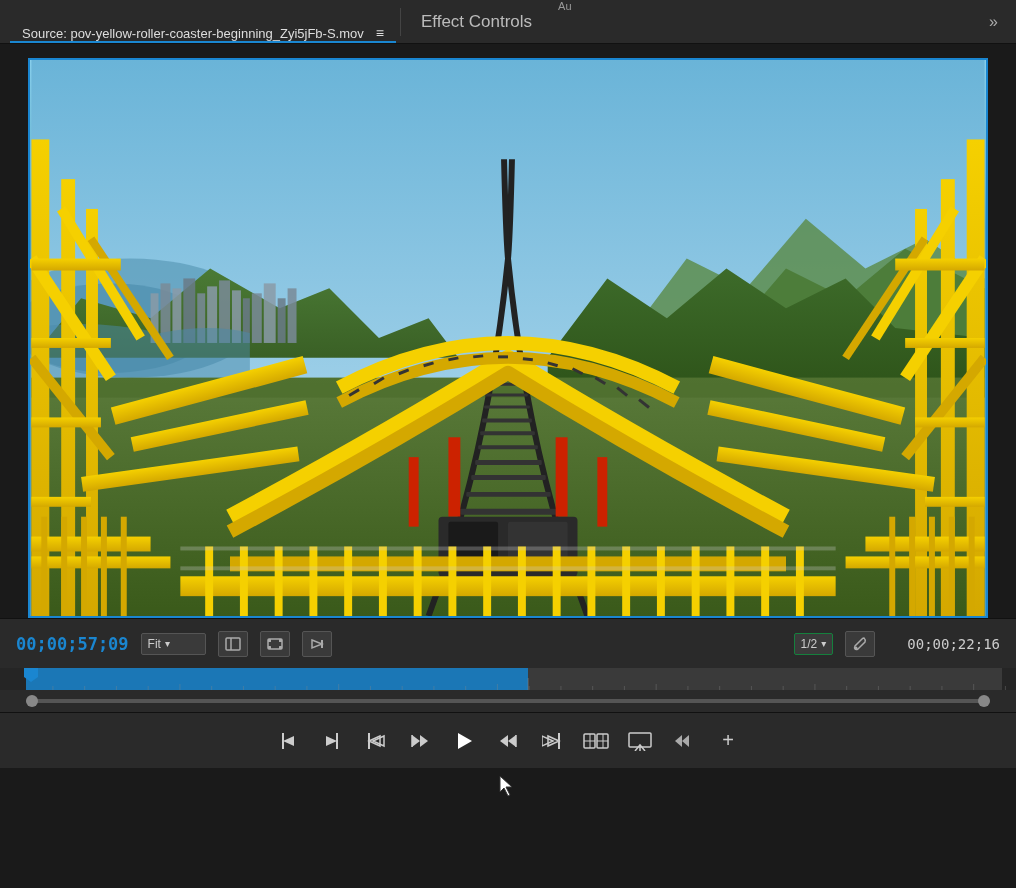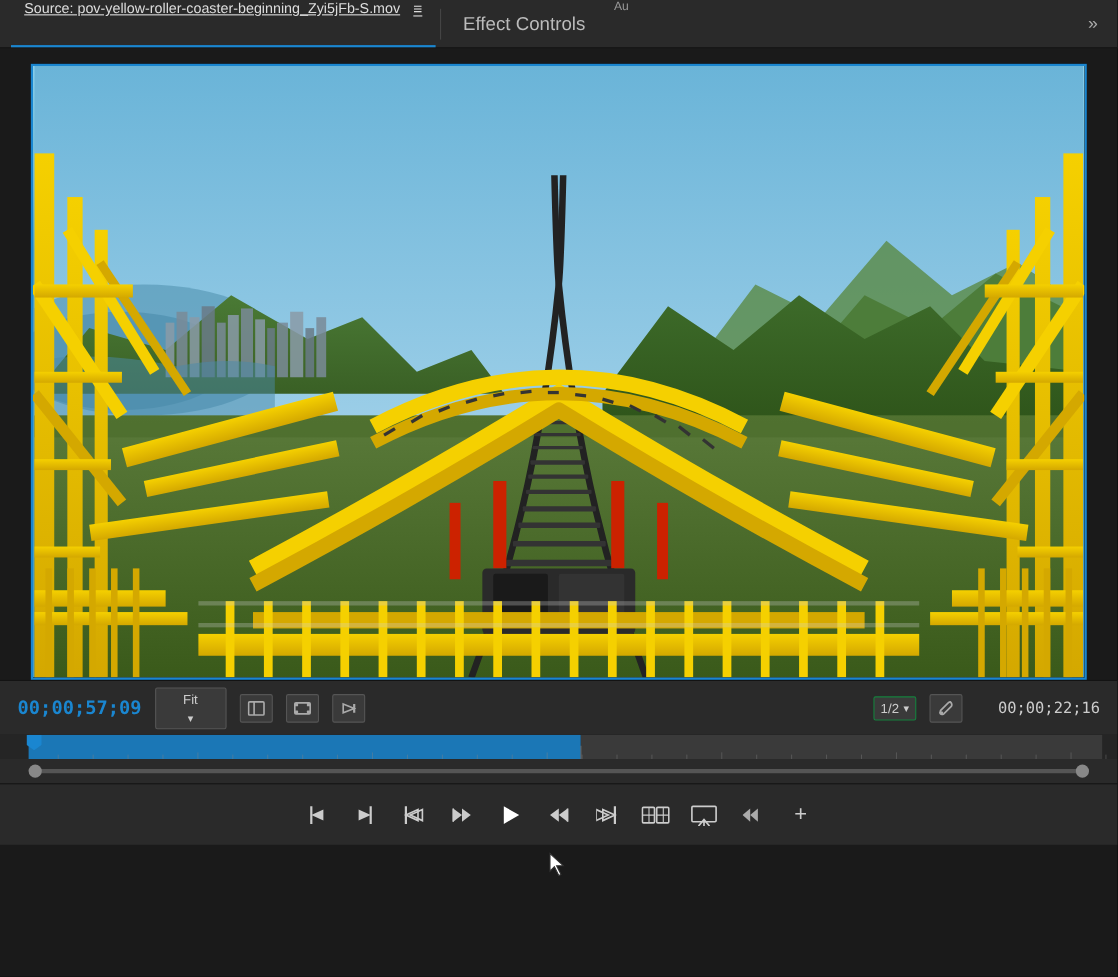--- a/index.html
+++ b/index.html
@@ -19,29 +19,28 @@
       align-items: center;
       background: #2a2a2a;
       height: 44px;
       padding: 0 10px;
       border-bottom: 1px solid #111;
       gap: 0;
     }
 
     .tab-source {
       display: flex;
-      align-items: flex-start;
+      align-items: flex-end;
       gap: 8px;
       padding: 0 12px;
       height: 100%;
       border-bottom: 2px solid #1a86d0;
       color: #ddd;
       font-size: 13px;
       white-space: nowrap;
-      text-decoration: underline;
     }
 
     .tab-source span {
       color: #ddd;
     }
 
     .tab-menu-icon {
       color: #aaa;
       cursor: pointer;
       font-size: 14px;
@@ -126,21 +125,20 @@
       border: 1px solid #555;
       color: #ccc;
       font-size: 12px;
       padding: 3px 6px;
       border-radius: 2px;
       display: flex;
       align-items: center;
       gap: 4px;
       cursor: pointer;
       min-width: 65px;
-      flex-direction: column;
     }
 
     .ctrl-icon-btn {
       background: #3a3a3a;
       border: 1px solid #555;
       color: #ccc;
       width: 30px;
       height: 26px;
       display: flex;
       align-items: center;

